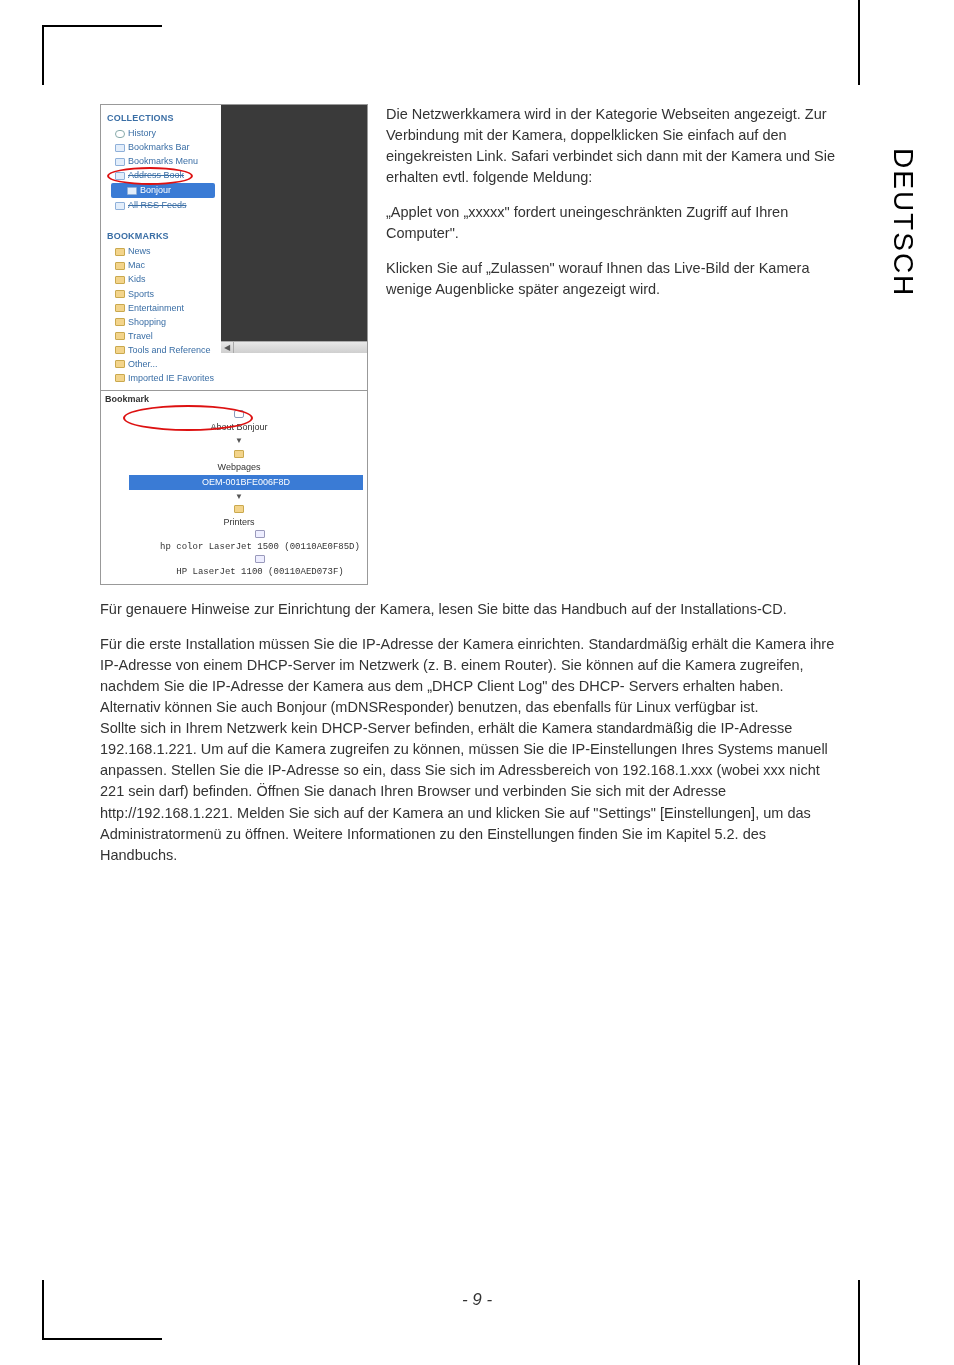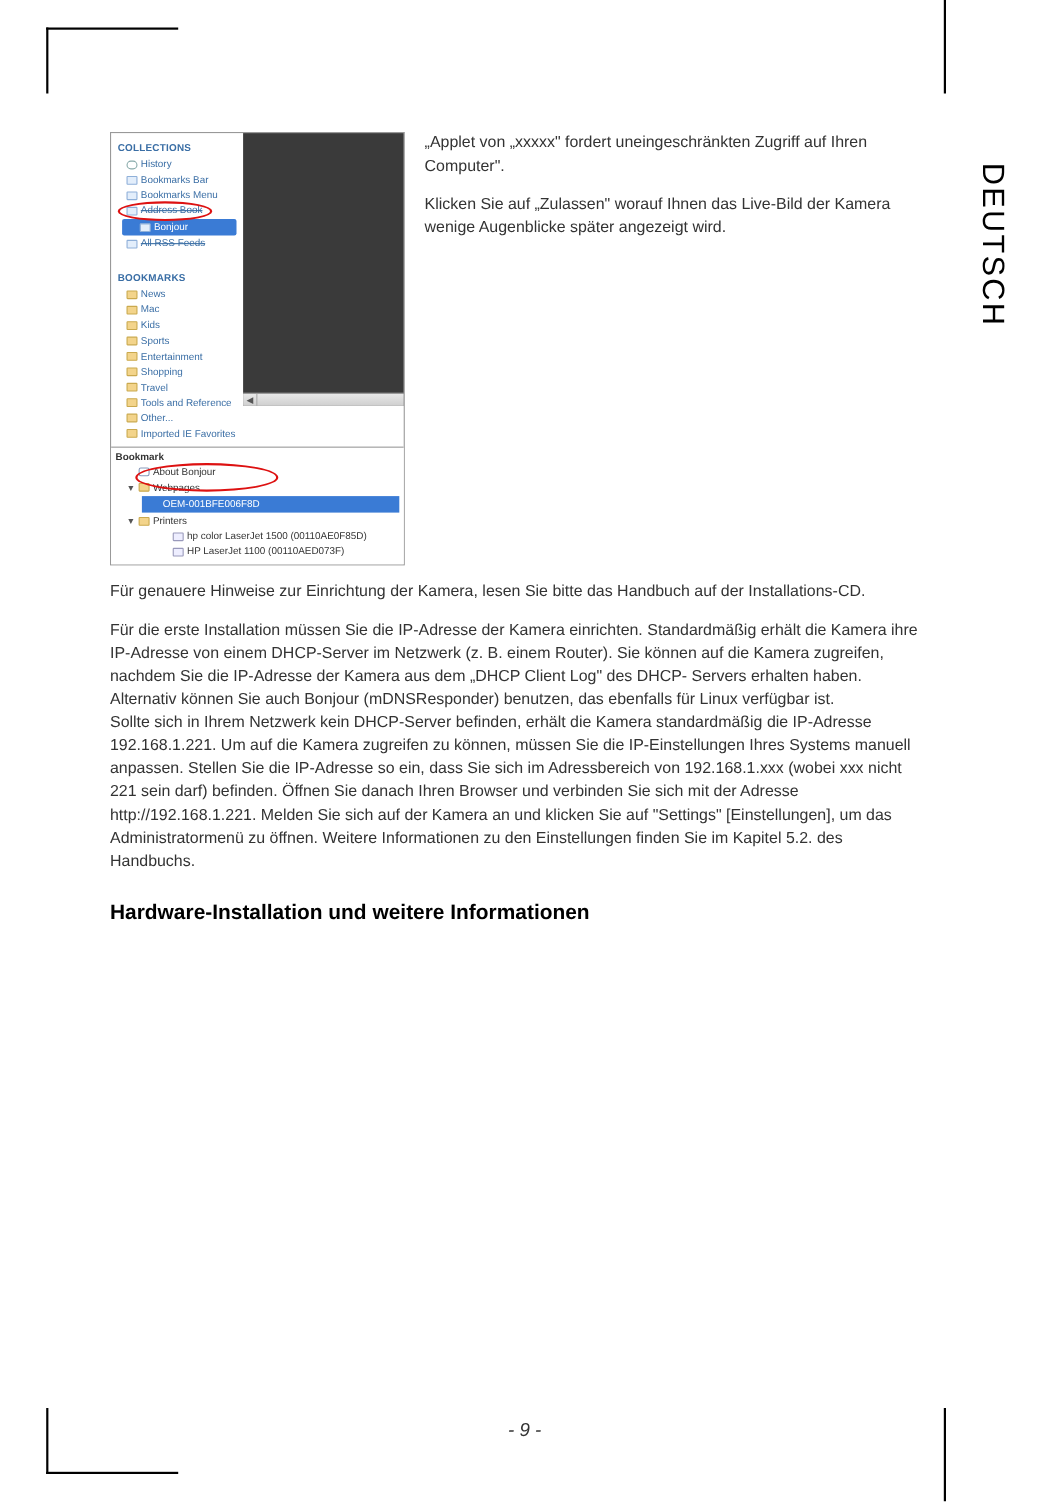--- a/index.html
+++ b/index.html
@@ -18,21 +18,21 @@
   .crop-bot-left-v { position:absolute; bottom:25px; left:42px; width:2px; height:60px; background:#000; }
   .crop-bot-right { position:absolute; bottom:0; right:94px; width:2px; height:85px; background:#000; }
   .side-tab {
     position:absolute; top:148px; right:35px;
     writing-mode: vertical-rl;
     font-size:28px; letter-spacing:2px;
     color:#000; font-weight:400;
   }
   .page {
     position:absolute;
-    left:100px; top:120px; width:740px;
+    left:100px; top:104px; width:740px;
     font-size:14.5px; line-height:1.45;
   }
   .top-block { display:flex; gap:18px; }
   .figure {
     width:268px; flex:0 0 268px;
     border:1px solid #999; background:#fff;
     font-family:Tahoma, sans-serif;
     font-size:9px;
   }
   .fig-row { display:flex; }
@@ -44,27 +44,27 @@
   .li .ic { width:10px; height:8px; display:inline-block; background:#f3d48b; border:1px solid #caa94e; border-radius:1px; flex:0 0 10px; }
   .li .ic.hist { background:#fff; border:1px solid #8aa; border-radius:5px; }
   .li .ic.blue { background:#e3eefb; border:1px solid #8fb0d9; }
   .li.sel { background:#3a7bd5; color:#fff; padding:1px 16px; border-radius:2px; margin-left:4px; margin-right:2px; }
   .oval { position:absolute; border:2px solid #d11; border-radius:50%; }
   .oval1 { left:6px; top:62px; width:86px; height:18px; }
   .scrollbar { position:absolute; bottom:0; left:0; right:0; height:12px; background:linear-gradient(#e8e8e8,#cfcfcf); border-top:1px solid #aaa; display:flex; align-items:center; }
   .scrollbar::before { content:"◀"; font-size:8px; color:#555; padding:0 3px; border-right:1px solid #aaa; }
   .fig-bottom { border-top:1px solid #999; padding:2px 4px 4px; background:#fff; }
   .bm-title { font-weight:bold; font-size:9px; }
-  .tree-item { display:flex; align-items:center; gap:3px; margin:1px 0 1px 10px; color:#333; white-space:nowrap; }
+  .tree-item { display:flex; align-items:center; gap:3px; margin:1px 0 1px 10px; color:#333; white-space:nowrap;flex-direction:column; }
   .tree-item .tri { font-size:8px; color:#555; width:8px; display:inline-block; }
   .tree-item .ic { width:10px; height:8px; display:inline-block; background:#f3d48b; border:1px solid #caa94e; border-radius:1px; }
   .tree-item .ic.home { background:#fff; border:1px solid #89b; border-radius:2px; }
   .tree-item .ic.prn { background:#eef; border:1px solid #99b; border-radius:1px; }
   .tree-item.sel { background:#3a7bd5; color:#fff; margin-left:24px; padding:1px 19px; }
-  .tree-item.sub2 { margin-left:52px; }
+  .tree-item.sub2 { margin-left:52px;font-family:Liberation Mono, monospace; }
   .oval2 { left:22px; top:14px; width:130px; height:26px; }
   .fig-bottom { position:relative; }
   .text-col { flex:1; }
   .para { margin:0 0 14px; }
   .h2 { font-weight:bold; font-size:19px; margin:22px 0 2px; color:#000; }
   .pagenum { position:absolute; bottom:55px; left:0; right:0; text-align:center; font-style:italic; font-size:17px; }
 </style>
 </head>
 <body>
 
@@ -185,27 +185,27 @@
           </div>
         <div class="tree-item sub2">
             <span class="ic prn"></span>
             <span>HP LaserJet 1100 (00110AED073F)</span>
           </div>
         <div class="oval oval2"></div>
       </div>
     </div>
 
     <div class="text-col">
+      <p class="para">Die Netzwerkkamera wird in der Kategorie Webseiten angezeigt. Zur Verbindung mit der Kamera, doppelklicken Sie einfach auf den eingekreisten Link. Safari verbindet sich dann mit der Kamera und Sie erhalten evtl. folgende Meldung:</p>
       <p class="para">„Applet von „xxxxx" fordert uneingeschränkten Zugriff auf Ihren Computer".</p>
       <p class="para" style="margin-bottom:0">Klicken Sie auf „Zulassen" worauf Ihnen das Live-Bild der Kamera wenige Augenblicke später angezeigt wird.</p>
     </div>
   </div>
 
   <p class="para" style="margin-top:14px">Für genauere Hinweise zur Einrichtung der Kamera, lesen Sie bitte das Handbuch auf der Installations-CD.</p>
 
   <p class="para" style="margin-bottom:0">Für die erste Installation müssen Sie die IP-Adresse der Kamera einrichten. Standardmäßig erhält die Kamera ihre IP-Adresse von einem DHCP-Server im Netzwerk (z. B. einem Router). Sie können auf die Kamera zugreifen, nachdem Sie die IP-Adresse der Kamera aus dem „DHCP Client Log" des DHCP- Servers erhalten haben. Alternativ können Sie auch Bonjour (mDNSResponder) benutzen, das ebenfalls für Linux verfügbar ist.</p>
   <p class="para">Sollte sich in Ihrem Netzwerk kein DHCP-Server befinden, erhält die Kamera standardmäßig die IP-Adresse 192.168.1.221. Um auf die Kamera zugreifen zu können, müssen Sie die IP-Einstellungen Ihres Systems manuell anpassen. Stellen Sie die IP-Adresse so ein, dass Sie sich im Adressbereich von 192.168.1.xxx (wobei xxx nicht 221 sein darf) befinden. Öffnen Sie danach Ihren Browser und verbinden Sie sich mit der Adresse http://192.168.1.221. Melden Sie sich auf der Kamera an und klicken Sie auf "Settings" [Einstellungen], um das Administratormenü zu öffnen. Weitere Informationen zu den Einstellungen finden Sie im Kapitel 5.2. des Handbuchs.</p>
 
-  <h2 class="h2">Hardware-Installation und weitere Informationen</h2>
 
 </div>
 
 <div class="pagenum">- 9 -</div>
 
 </body></html>

